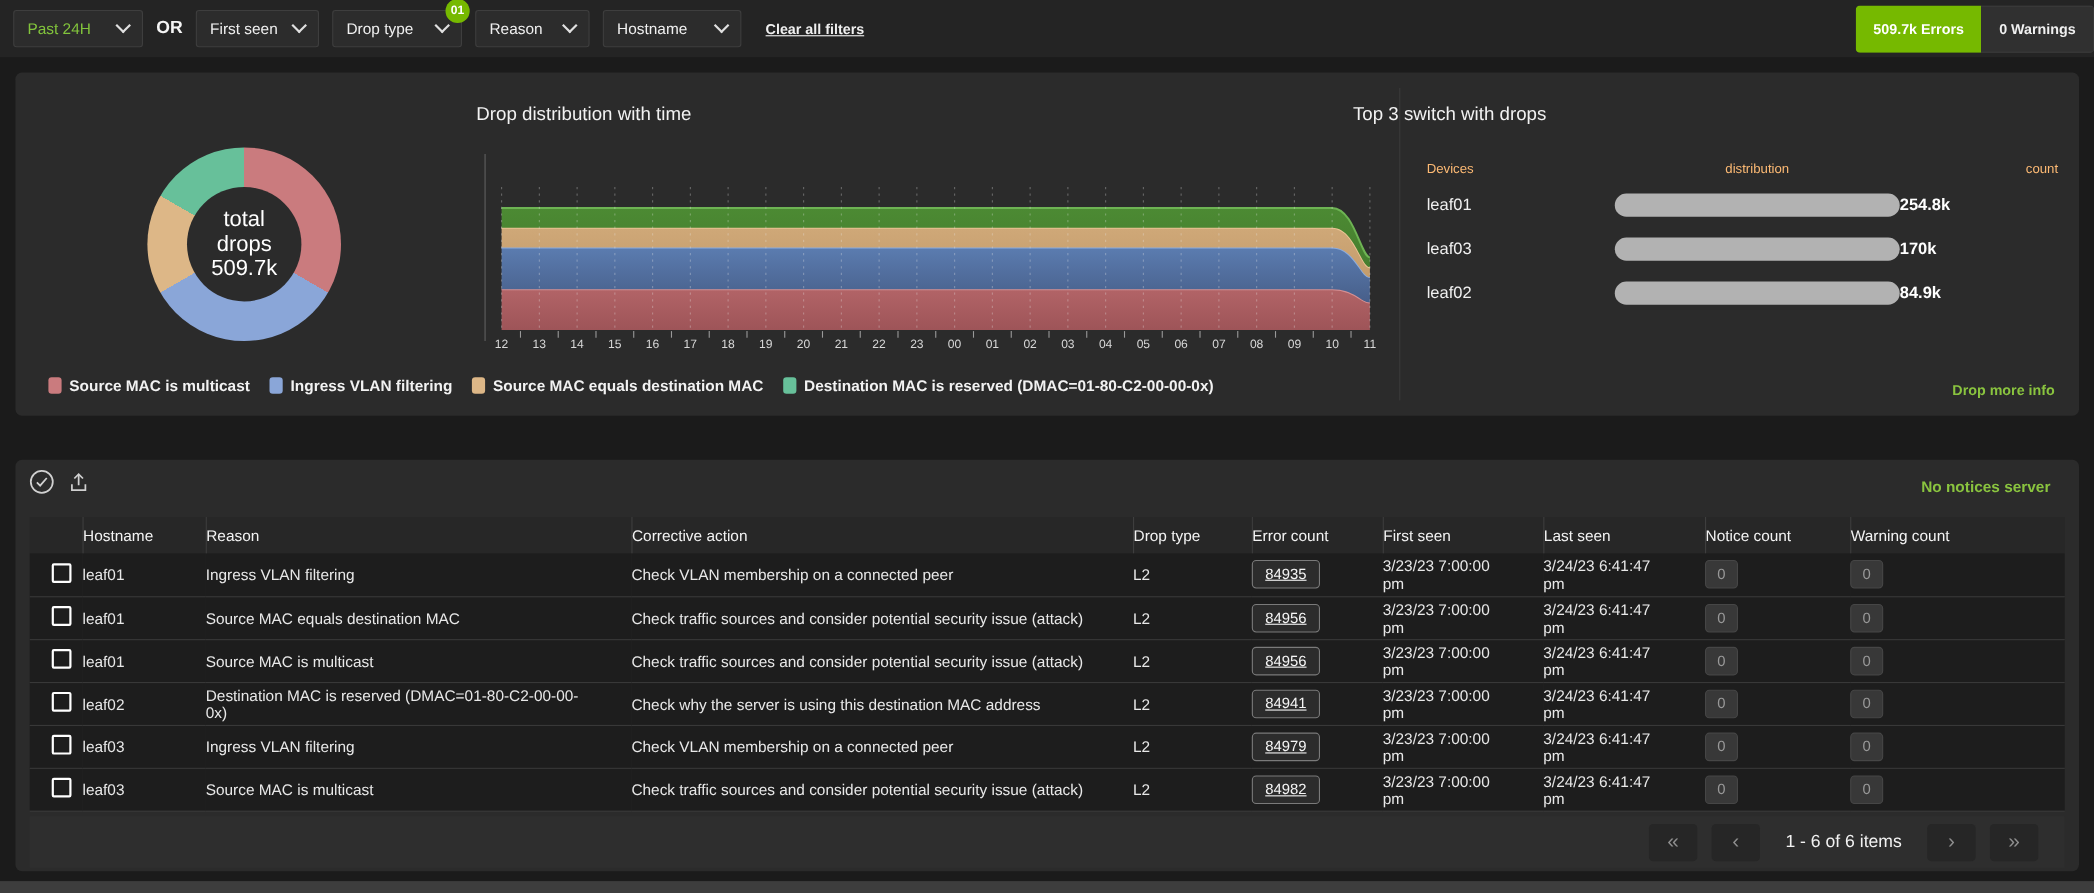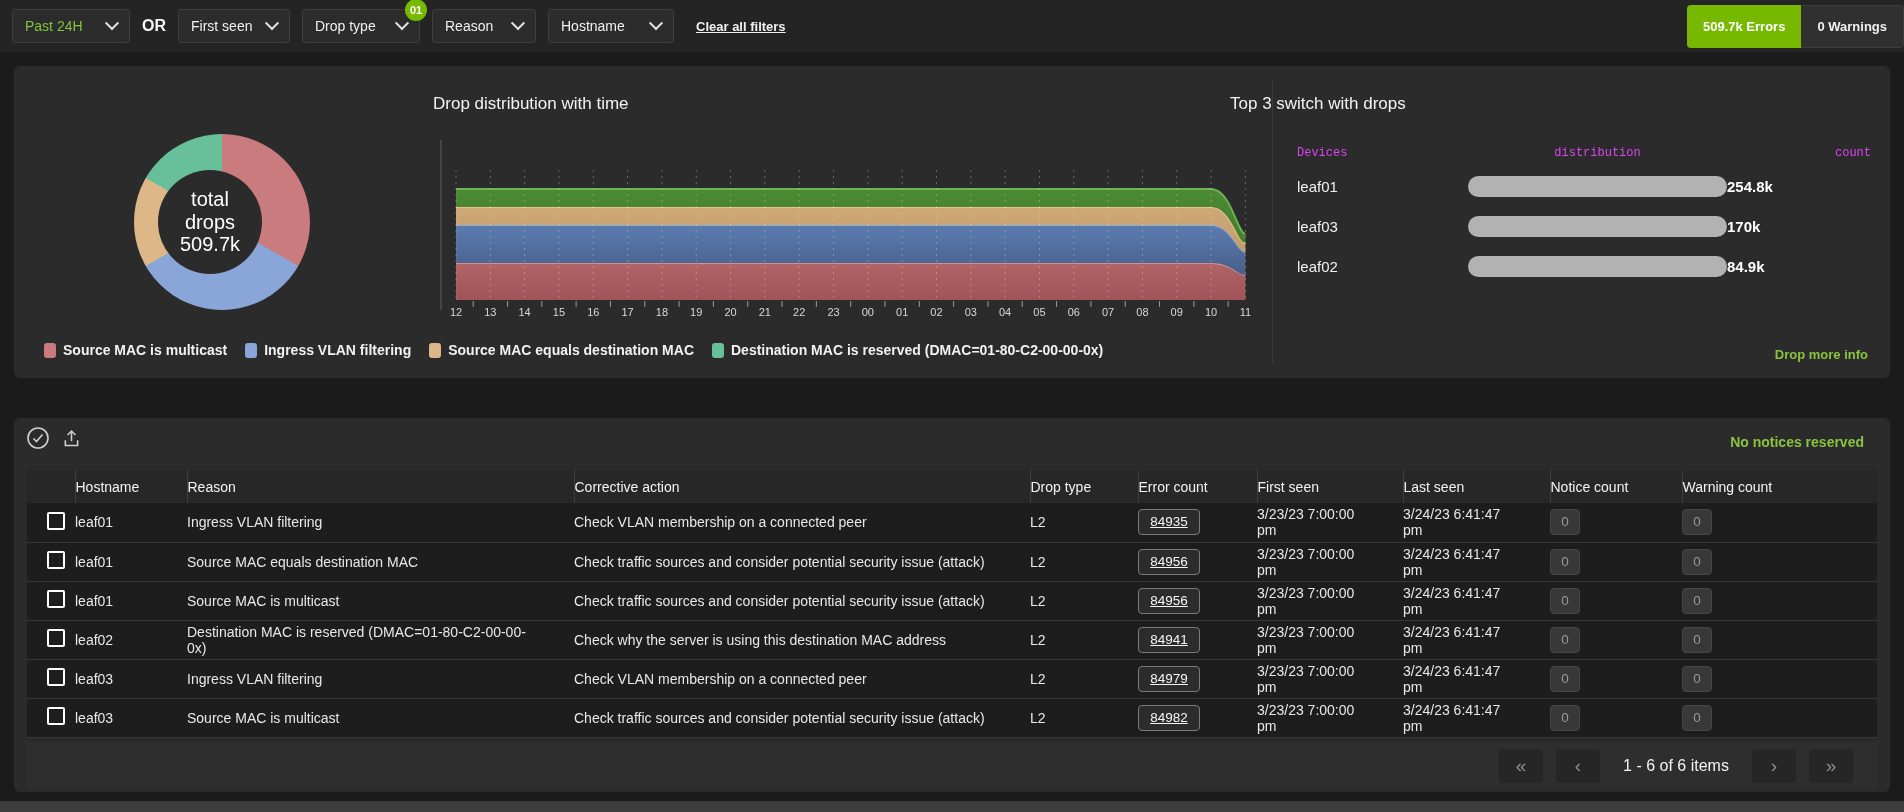--- a/index.html
+++ b/index.html
@@ -25,30 +25,30 @@
           overflow:hidden;font-size:13px;font-weight:700;flex:none;cursor:pointer;}
   .err-seg{background:#76b900;color:#fff;display:flex;align-items:center;padding:0 16px;}
   .warn-seg{background:#303030;color:#f0f0f0;display:flex;align-items:center;padding:0 16px;
             border:1px solid #3e3e3e;border-left:none;box-sizing:border-box;}
   
   .card{position:absolute;left:14px;width:1876px;background:#2b2b2b;border-radius:6px;overflow:hidden;}
   .chart-card{top:66px;height:312px;}
   .table-card{top:418px;height:374px;}
   
   .donut{position:absolute;left:120px;top:68px;width:176px;height:176px;border-radius:50%;}
-  .hole{position:absolute;left:24px;top:36px;width:104px;height:104px;border-radius:50%;background:#2b2b2b;
+  .hole{position:absolute;left:36px;top:36px;width:104px;height:104px;border-radius:50%;background:#2b2b2b;
         display:flex;flex-direction:column;align-items:center;justify-content:center;
         color:#fff;font-size:20px;font-weight:500;line-height:1.12;}
   .chart-title{position:absolute;left:419px;top:28px;margin:0;font-size:17px;font-weight:500;color:#f2f2f2;}
   .area-svg{position:absolute;left:396px;top:64px;width:850px;height:210px;}
   .area-svg text{font-family:"Liberation Sans","DejaVu Sans",sans-serif;}
   .vdiv{position:absolute;left:1258px;top:14px;height:284px;width:1px;background:#3a3a3a;}
   .top3-title{position:absolute;left:1216px;top:28px;margin:0;font-size:17px;font-weight:500;color:#f2f2f2;}
   .top3{position:absolute;left:1283px;top:74px;width:574px;}
-  .t3head{display:grid;grid-template-columns:171px 259px 1fr;color:#d946ef;font-size:12px;height:26px;align-items:center;font-family:Liberation Mono, monospace;}
+  .t3head{display:grid;grid-template-columns:171px 259px 1fr;color:#fdba74;font-size:12px;height:26px;align-items:center;}
   .t3head span:nth-child(2){text-align:center;}
   .t3head span:nth-child(3){text-align:right;}
   .t3row{display:grid;grid-template-columns:171px 259px 1fr;height:40px;align-items:center;
          color:#f0f0f0;font-size:15px;}
   .t3bar{height:21px;border-radius:11px;width:100%;}
   .t3count{font-weight:700;color:#fff;}
   .legend{position:absolute;left:30px;top:276px;display:flex;gap:18px;list-style:none;margin:0;padding:0;align-items:center;}
   .legend li{display:flex;align-items:center;gap:7px;font-size:14px;font-weight:600;color:#f2f2f2;cursor:pointer;}
   .swatch{width:12px;height:15px;border-radius:3px;flex:none;}
   .more{position:absolute;right:22px;top:281px;color:#8ac43f;font-size:13px;font-weight:600;cursor:pointer;}
@@ -284,21 +284,21 @@
         <path d="M7.5 12.5l3 3 6-7"></path>
     </svg>
   </span>
   <span class="toolbar-icon icon-upload">
     <svg width="21" height="21" viewBox="0 0 24 24" fill="none" stroke="#d0d0d0" stroke-width="1.8">
       <path d="M12 15V4"></path>
         <path d="M7.5 8L12 3.5 16.5 8"></path>
         <path d="M5 14v6h14v-6"></path>
     </svg>
   </span>
-  <span class="notices">No notices reserved</span>
+  <span class="notices">No notices server</span>
 
   <table>
     <colgroup>
       <col style="width:48px">
         <col style="width:112px">
         <col style="width:387px">
         <col style="width:456px">
       <col style="width:108px">
         <col style="width:119px">
         <col style="width:146px">

